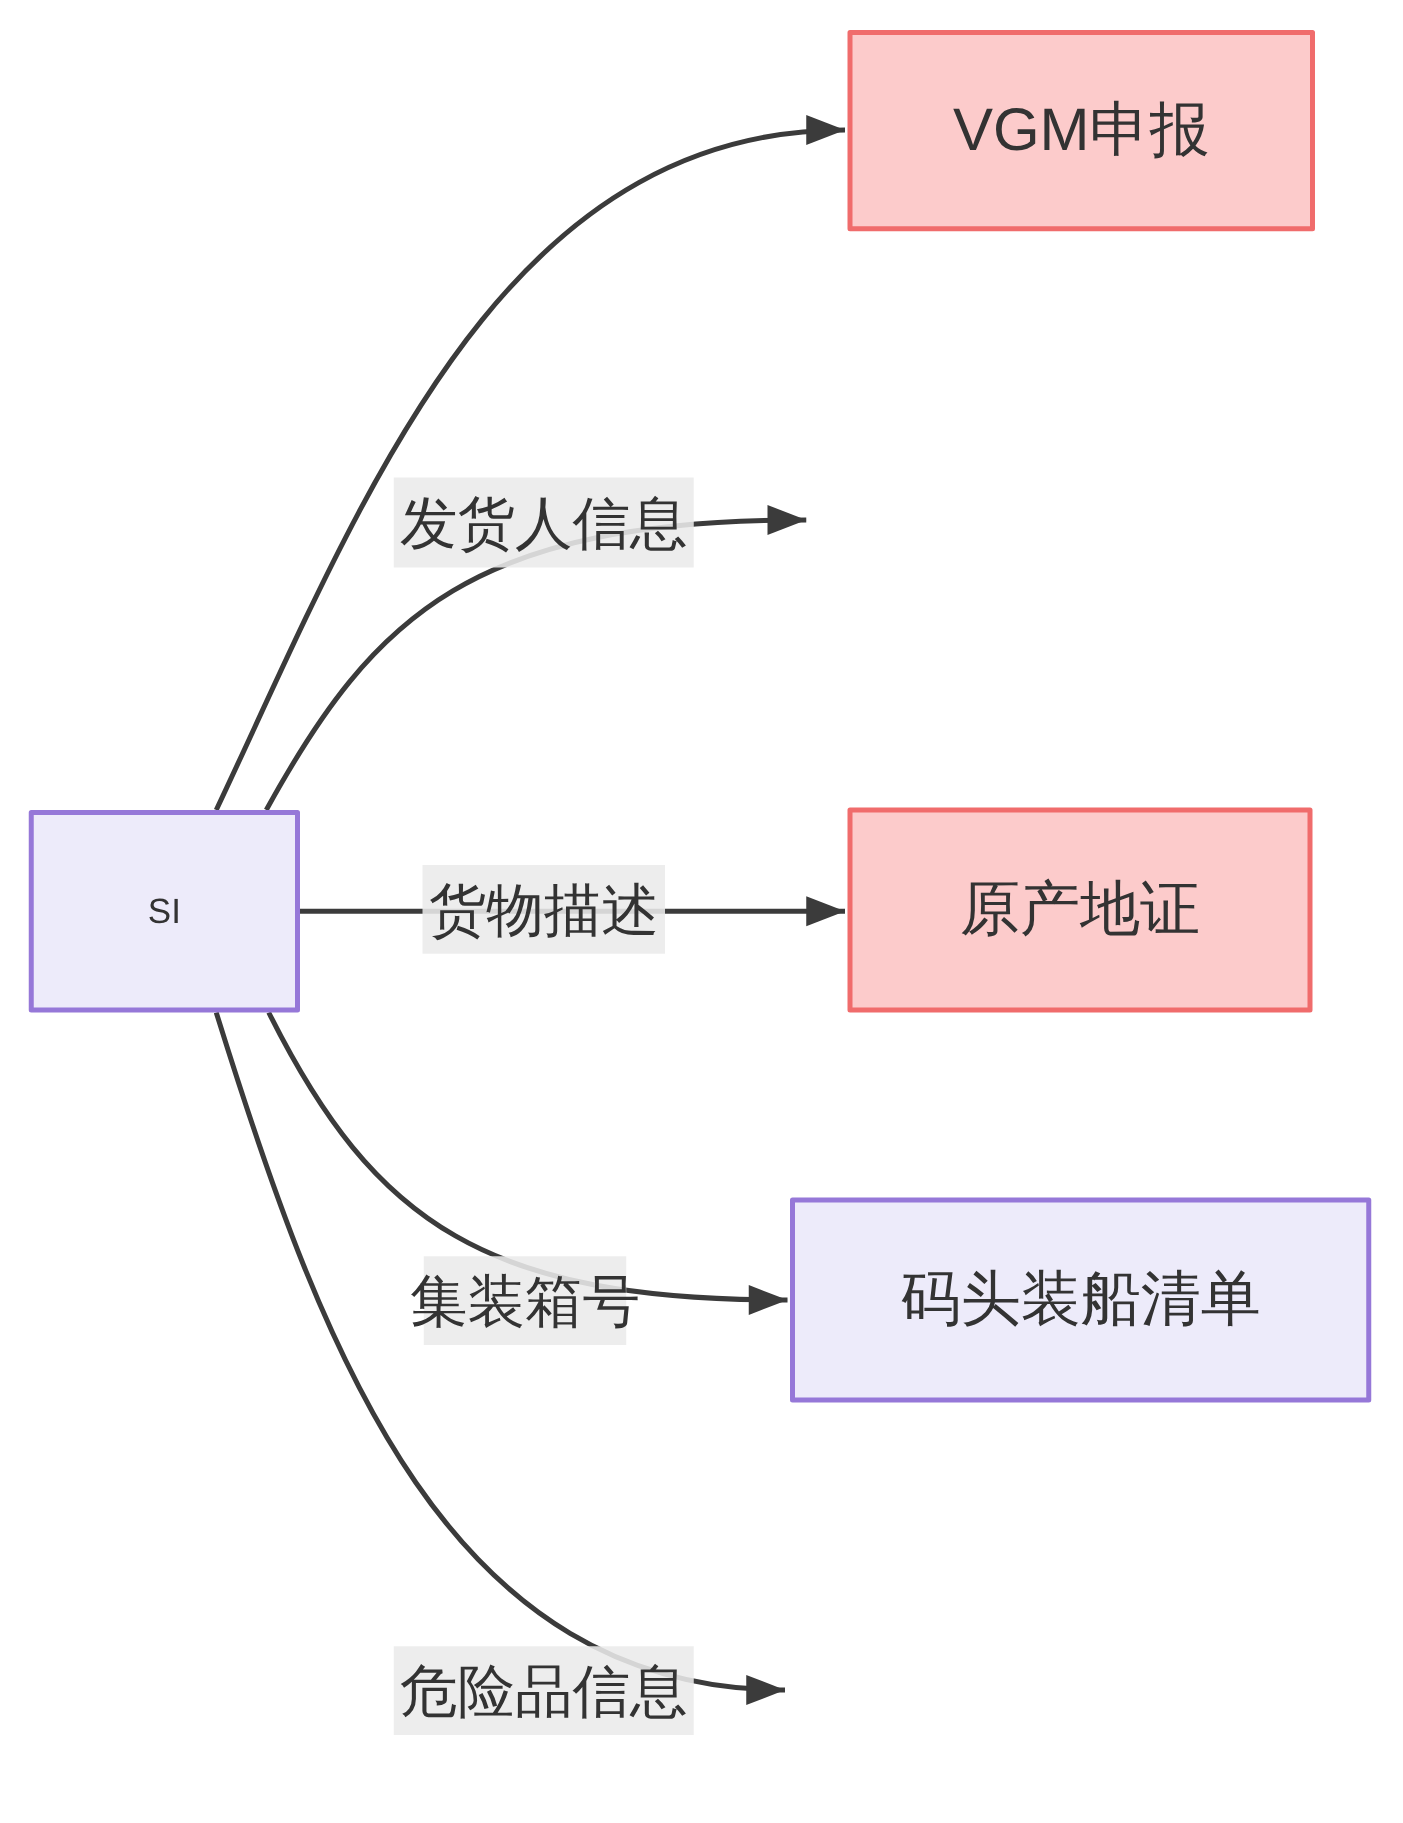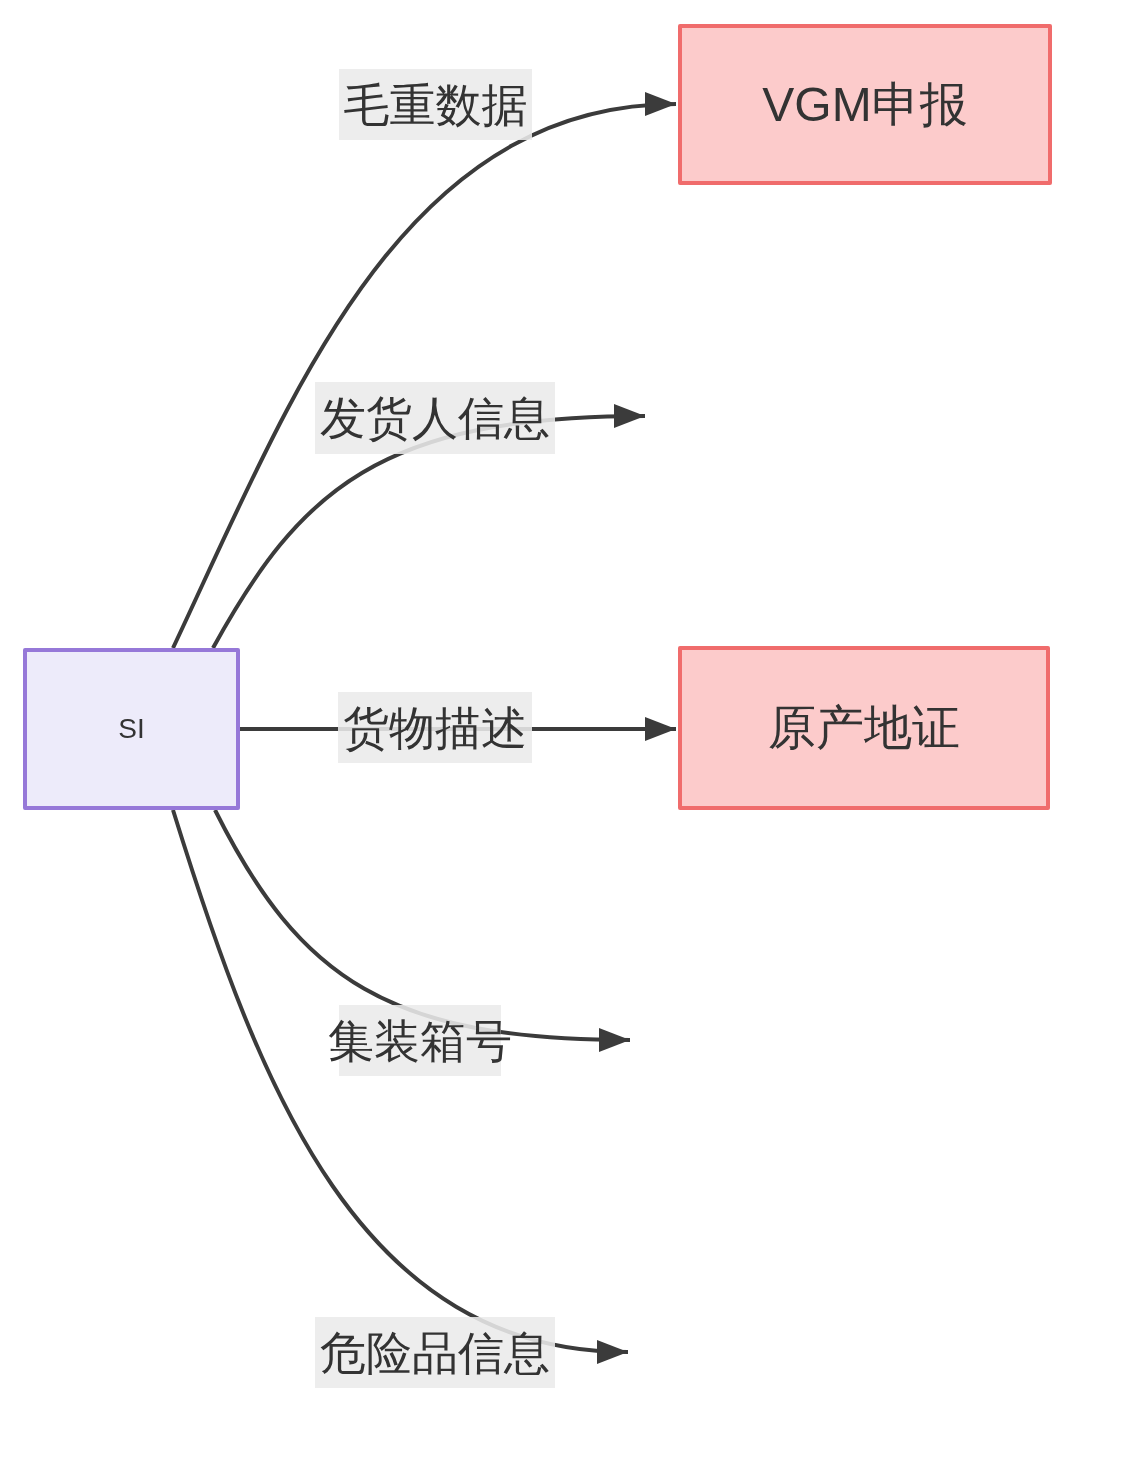--- a/index.html
+++ b/index.html
@@ -53,24 +53,24 @@
         <path d="M1,2 L32,14 L1,26 Z" fill="#3B3B3B"></path>
       </marker>
     </defs>
     <path d="M 173 648 C 290 400, 400 104, 676 104" fill="none" stroke="#3B3B3B" stroke-width="4" marker-end="url(#arrow)"></path>
     <path d="M 213 648 C 300 490, 380 416, 645 416" fill="none" stroke="#3B3B3B" stroke-width="4" marker-end="url(#arrow)"></path>
     <path d="M 240 729 L 676 729" fill="none" stroke="#3B3B3B" stroke-width="4" marker-end="url(#arrow)"></path>
     <path d="M 215 810 C 300 980, 390 1040, 630 1040" fill="none" stroke="#3B3B3B" stroke-width="4" marker-end="url(#arrow)"></path>
     <path d="M 173 810 C 260 1090, 360 1352, 628 1352" fill="none" stroke="#3B3B3B" stroke-width="4" marker-end="url(#arrow)"></path>
   </svg>
 
-  <div class="edge-label" id="label-e0">毛重数据</div>
   <div class="edge-label" id="label-e1">发货人信息</div>
   <div class="edge-label" id="label-e2">货物描述</div>
   <div class="edge-label" id="label-e3">集装箱号</div>
   <div class="edge-label" id="label-e4">危险品信息</div>
 
   <div class="node purple root" id="node-si">SI</div>
 
   <div class="node pink" id="node-vgm">VGM申报</div>
   <div class="node pink" id="node-coo">原产地证</div>
+  <div class="node purple" id="node-terminal">码头装船清单</div>
 
 </div>
 
 </body></html>

